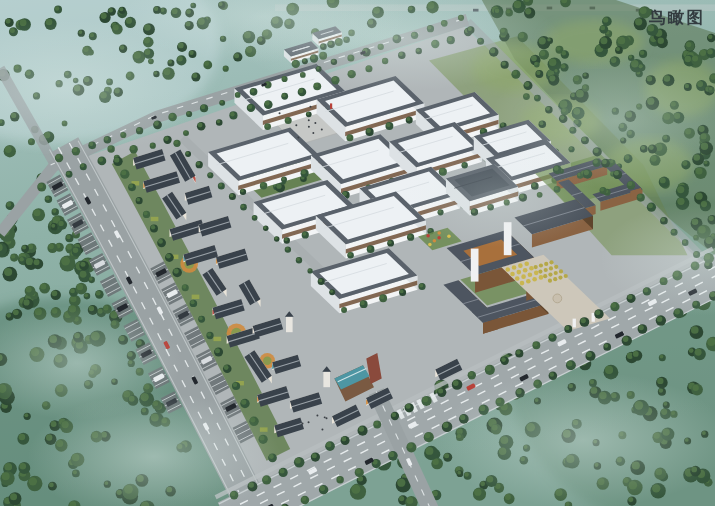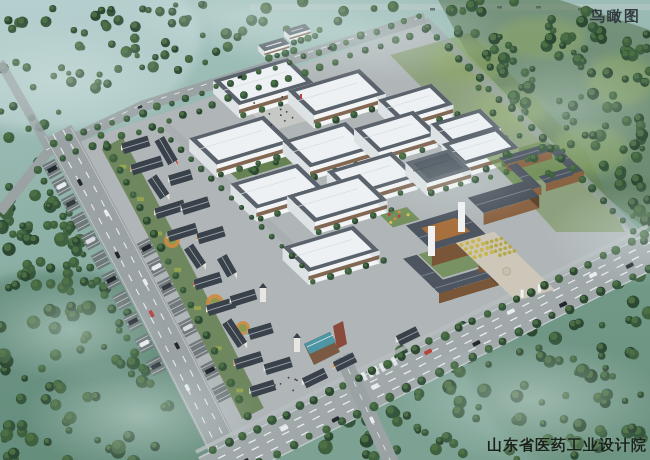--- a/index.html
+++ b/index.html
@@ -2048,14 +2048,13 @@
         <ellipse cx="60" cy="80" rx="130" ry="62" fill="url(#mistG)" opacity="0.45"></ellipse>
         <ellipse cx="360" cy="35" rx="150" ry="48" fill="url(#mistG)" opacity="0.5"></ellipse>
         <ellipse cx="560" cy="110" rx="115" ry="62" fill="url(#mistG)" opacity="0.4"></ellipse>
         <ellipse cx="530" cy="400" rx="135" ry="62" fill="url(#mistG)" opacity="0.5"></ellipse>
         <ellipse cx="640" cy="235" rx="95" ry="52" fill="url(#mistG)" opacity="0.4"></ellipse>
         <ellipse cx="240" cy="15" rx="130" ry="42" fill="url(#mistG)" opacity="0.45"></ellipse>
         <ellipse cx="455" cy="180" rx="90" ry="45" fill="url(#mistG)" opacity="0.3"></ellipse>
       </g>
     </svg>
   <div class="lbl top">鸟瞰图</div>
-  <div class="lbl bottom">山东省医药工业设计院</div>
 </div>
 
 </body></html>

